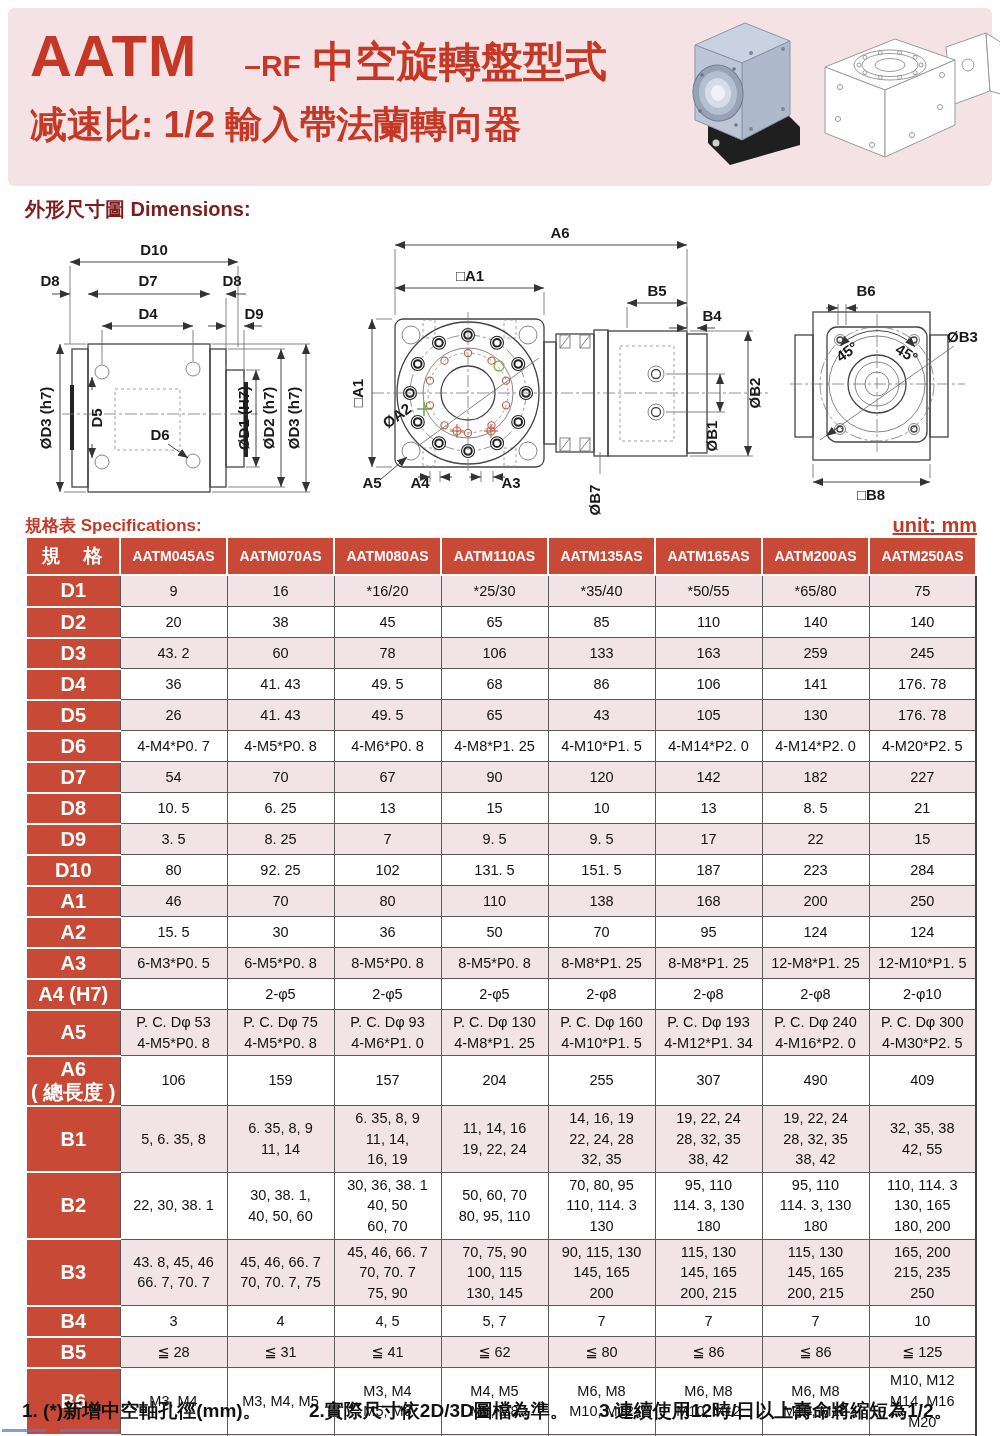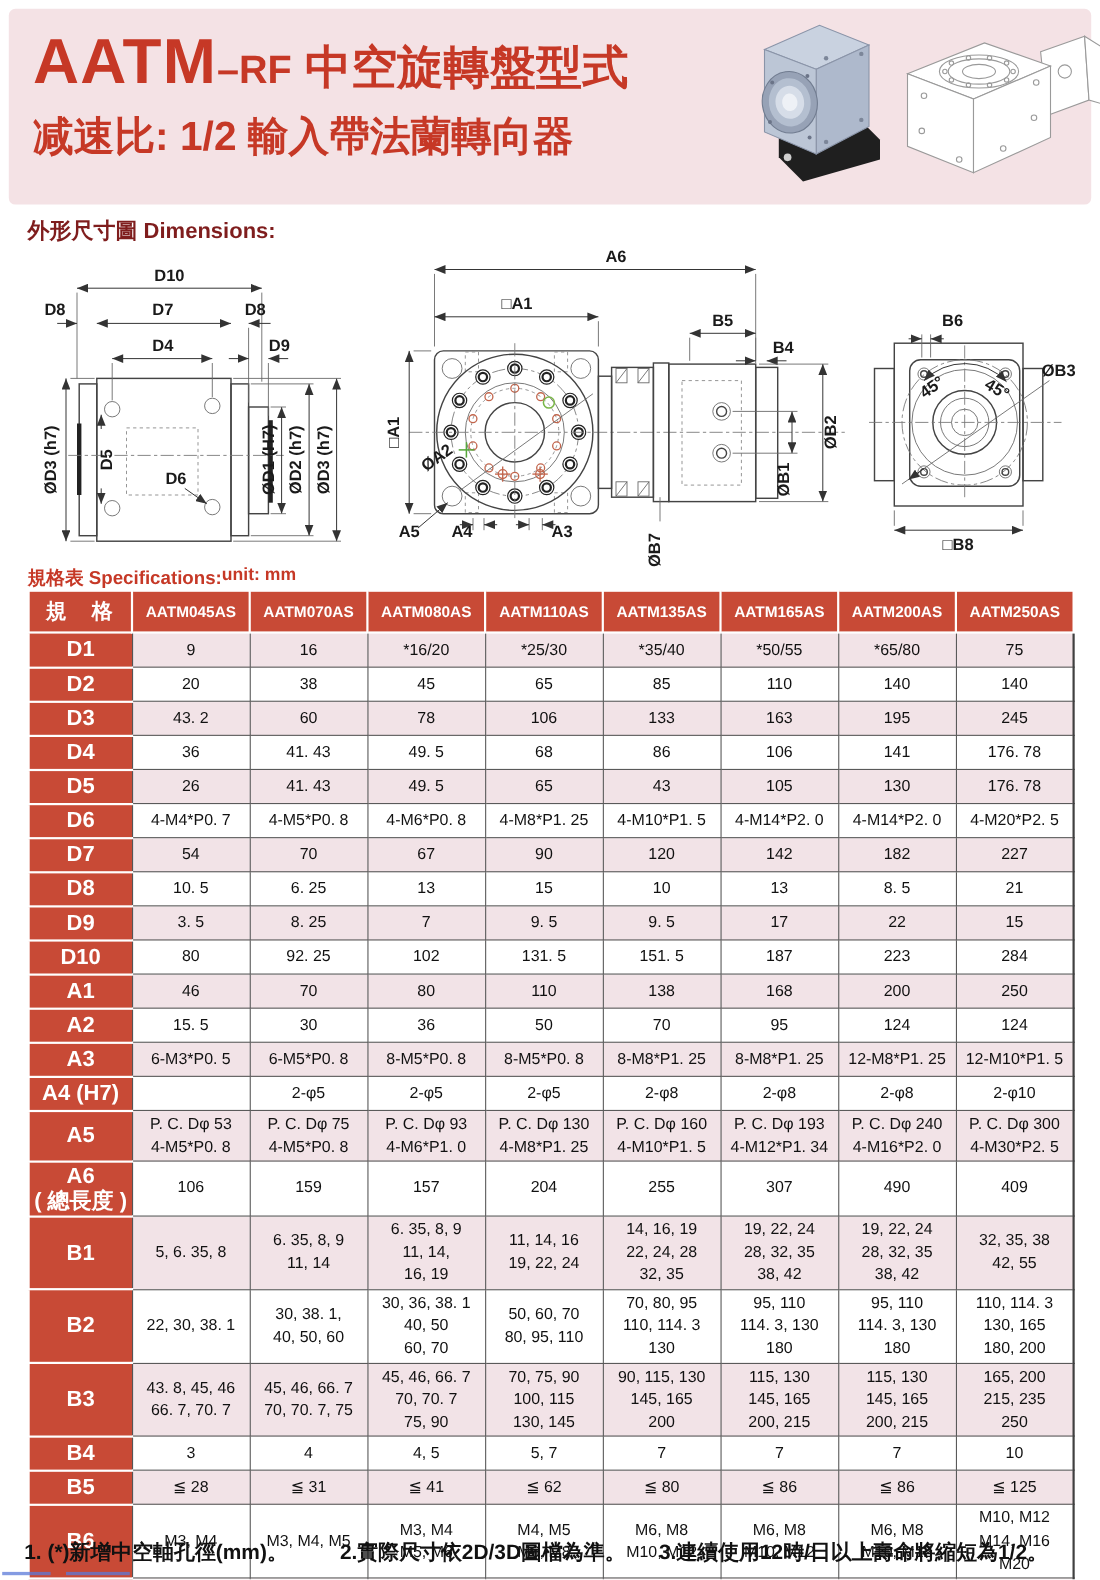--- a/index.html
+++ b/index.html
@@ -3,28 +3,28 @@
 <meta charset="utf-8">
 <style>
   html,body{margin:0;padding:0;background:#fff;}
   #page{position:relative;width:1000px;height:1436px;background:#ffffff;overflow:hidden;
         font-family:"Liberation Sans","DejaVu Sans",sans-serif;}
   
   .band{position:absolute;left:8px;top:8px;width:984px;height:178px;background:#f4e2e5;border-radius:6px;}
   .title-block{position:absolute;left:30px;top:22px;color:#c63826;}
   .t1{white-space:nowrap;}
   .t1 .p1{font-size:58px;font-weight:bold;letter-spacing:1px;}
-  .t1 .p2{font-size:36px;font-weight:bold;}
+  .t1 .p2{font-size:30px;font-weight:bold;margin-left:47px;}
   .t1 .p3{font-size:42px;font-weight:bold;margin-left:12px;}
   .t2{font-size:37px;font-weight:bold;margin-top:10px;white-space:nowrap;}
   
   .dims-label{position:absolute;left:25px;top:196px;color:#7f1d1d;font-size:20px;font-weight:bold;}
-  .spec-row{position:absolute;left:25px;top:514px;width:952px;display:flex;}
+  .spec-row{position:absolute;left:25px;top:514px;width:952px;display:flex;justify-content:space-between;}
   .spec-label{color:#c63826;font-size:17px;font-weight:bold;}
-  .unit-label{color:#c63826;font-size:16px;font-weight:bold;}
+  .unit-label{color:#c63826;font-size:20px;font-weight:bold;text-decoration:underline;}
   
   #drawing-svg{position:absolute;left:20px;top:222px;overflow:visible;}
   #product-svg{position:absolute;left:650px;top:5px;overflow:visible;}
   text.dim{font-size:15px;font-weight:bold;fill:#1a1a1a;font-family:"Liberation Sans",sans-serif;}
   .body{stroke:#444;stroke-width:1.3;fill:none;}
   .thin{stroke:#666;stroke-width:0.8;fill:none;}
   .dimln{stroke:#333;stroke-width:0.9;fill:none;}
   .cl{stroke:#777;stroke-width:0.8;fill:none;stroke-dasharray:12 3 3 3;}
   .dot{stroke:#888;stroke-width:0.8;fill:none;stroke-dasharray:3 3;}
   
@@ -423,21 +423,21 @@
           <td>140</td>
         </tr>
         <tr>
           <th>D3</th>
           <td>43. 2</td>
           <td>60</td>
           <td>78</td>
           <td>106</td>
           <td>133</td>
           <td>163</td>
-          <td>195</td>
+          <td>259</td>
           <td>245</td>
         </tr>
         <tr>
           <th>D4</th>
           <td>36</td>
           <td>41. 43</td>
           <td>49. 5</td>
           <td>68</td>
           <td>86</td>
           <td>106</td>

